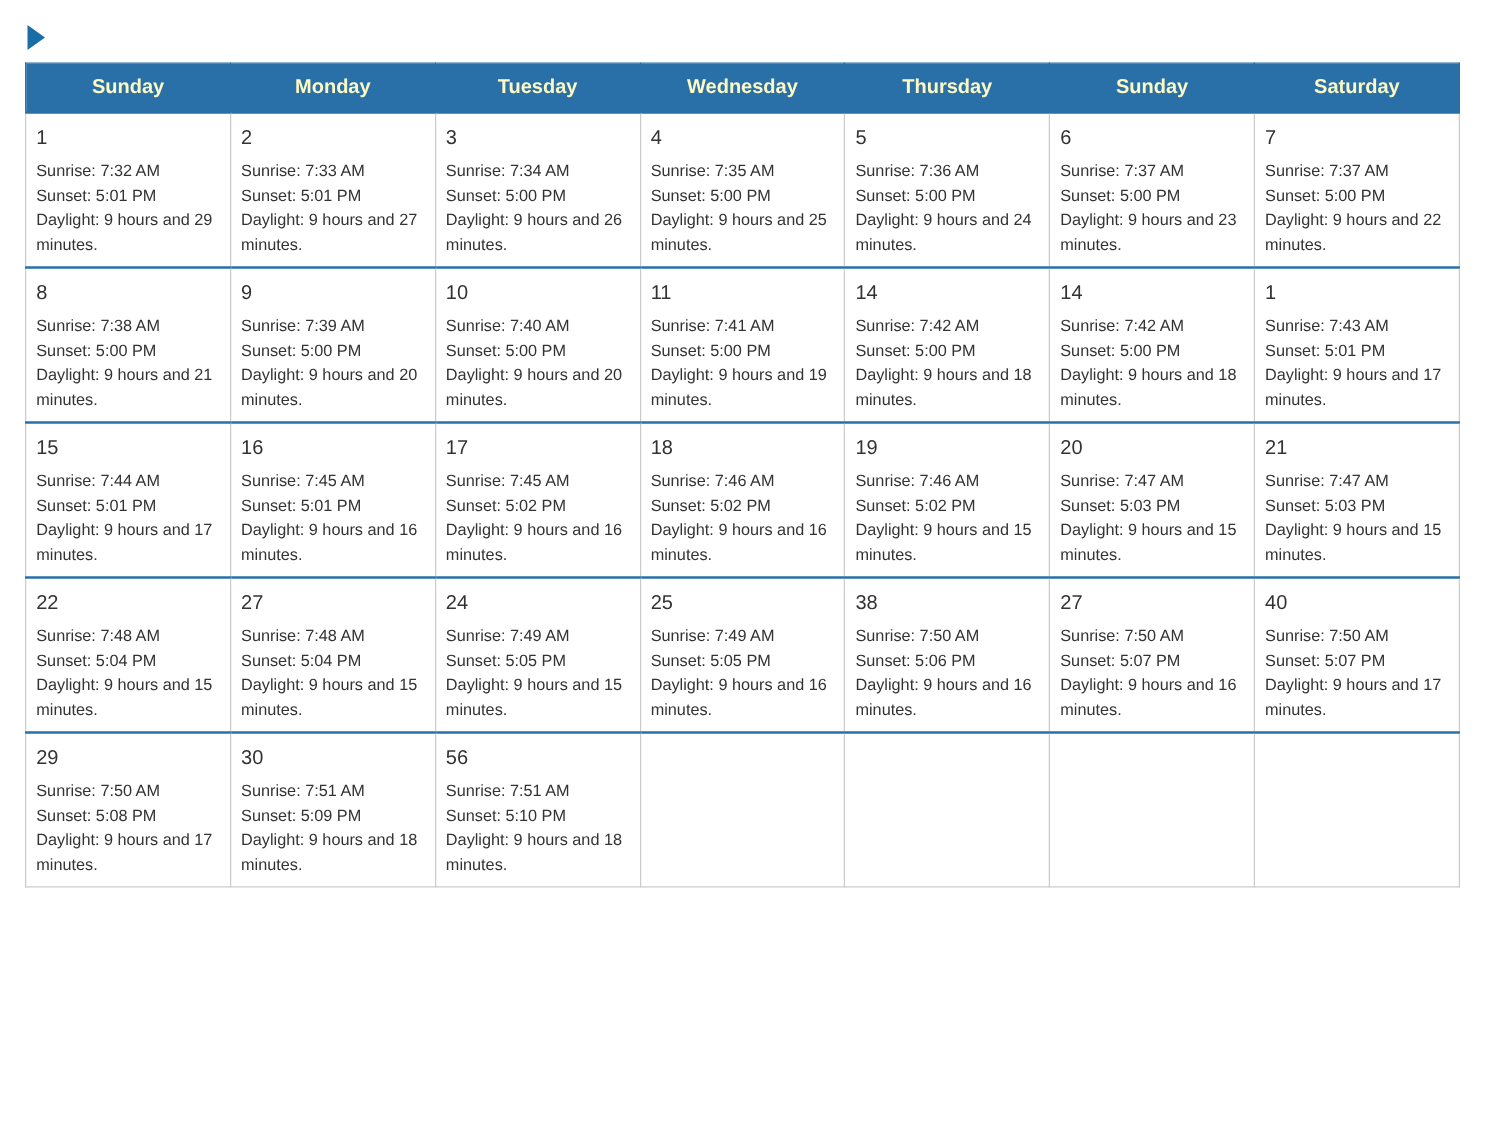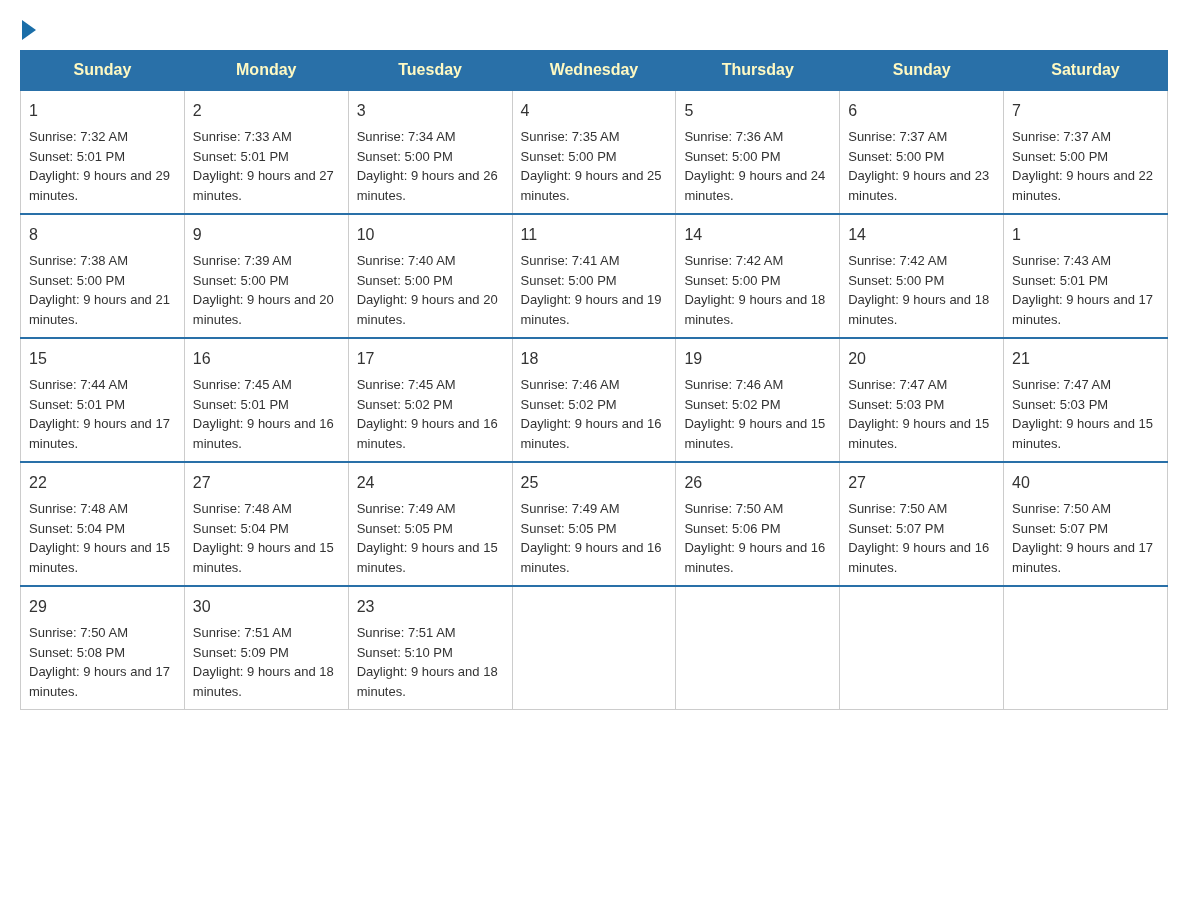--- a/index.html
+++ b/index.html
@@ -160,27 +160,27 @@
         <td><span class="day-number">18</span>Sunrise: 7:46 AM<br>Sunset: 5:02 PM<br>Daylight: 9 hours and 16 minutes.</td>
         <td><span class="day-number">19</span>Sunrise: 7:46 AM<br>Sunset: 5:02 PM<br>Daylight: 9 hours and 15 minutes.</td>
         <td><span class="day-number">20</span>Sunrise: 7:47 AM<br>Sunset: 5:03 PM<br>Daylight: 9 hours and 15 minutes.</td>
         <td><span class="day-number">21</span>Sunrise: 7:47 AM<br>Sunset: 5:03 PM<br>Daylight: 9 hours and 15 minutes.</td>
       </tr>
       <tr>
         <td><span class="day-number">22</span>Sunrise: 7:48 AM<br>Sunset: 5:04 PM<br>Daylight: 9 hours and 15 minutes.</td>
         <td><span class="day-number">27</span>Sunrise: 7:48 AM<br>Sunset: 5:04 PM<br>Daylight: 9 hours and 15 minutes.</td>
         <td><span class="day-number">24</span>Sunrise: 7:49 AM<br>Sunset: 5:05 PM<br>Daylight: 9 hours and 15 minutes.</td>
         <td><span class="day-number">25</span>Sunrise: 7:49 AM<br>Sunset: 5:05 PM<br>Daylight: 9 hours and 16 minutes.</td>
-        <td><span class="day-number">26</span>Sunrise: 7:50 AM<br>Sunset: 5:06 PM<br>Daylight: 9 hours and 16 minutes.</td>
+        <td><span class="day-number">38</span>Sunrise: 7:50 AM<br>Sunset: 5:06 PM<br>Daylight: 9 hours and 16 minutes.</td>
         <td><span class="day-number">27</span>Sunrise: 7:50 AM<br>Sunset: 5:07 PM<br>Daylight: 9 hours and 16 minutes.</td>
         <td><span class="day-number">40</span>Sunrise: 7:50 AM<br>Sunset: 5:07 PM<br>Daylight: 9 hours and 17 minutes.</td>
       </tr>
       <tr>
         <td><span class="day-number">29</span>Sunrise: 7:50 AM<br>Sunset: 5:08 PM<br>Daylight: 9 hours and 17 minutes.</td>
         <td><span class="day-number">30</span>Sunrise: 7:51 AM<br>Sunset: 5:09 PM<br>Daylight: 9 hours and 18 minutes.</td>
-        <td><span class="day-number">23</span>Sunrise: 7:51 AM<br>Sunset: 5:10 PM<br>Daylight: 9 hours and 18 minutes.</td>
+        <td><span class="day-number">56</span>Sunrise: 7:51 AM<br>Sunset: 5:10 PM<br>Daylight: 9 hours and 18 minutes.</td>
         <td class="empty-cell"></td>
         <td class="empty-cell"></td>
         <td class="empty-cell"></td>
         <td class="empty-cell"></td>
       </tr>
     </tbody>
 </table>
 
 </body></html>

